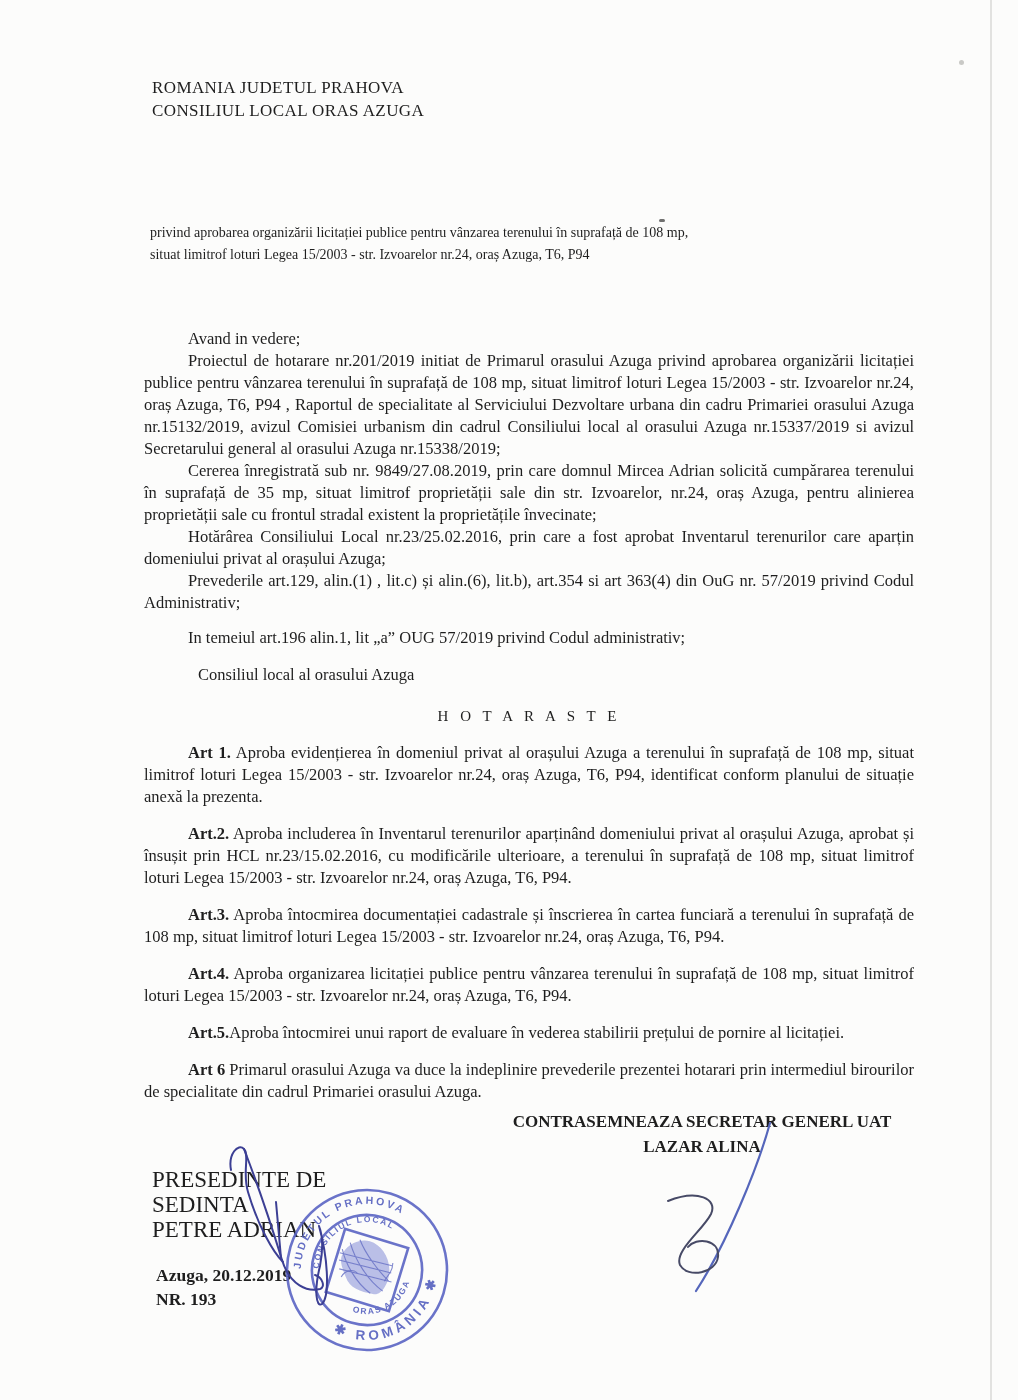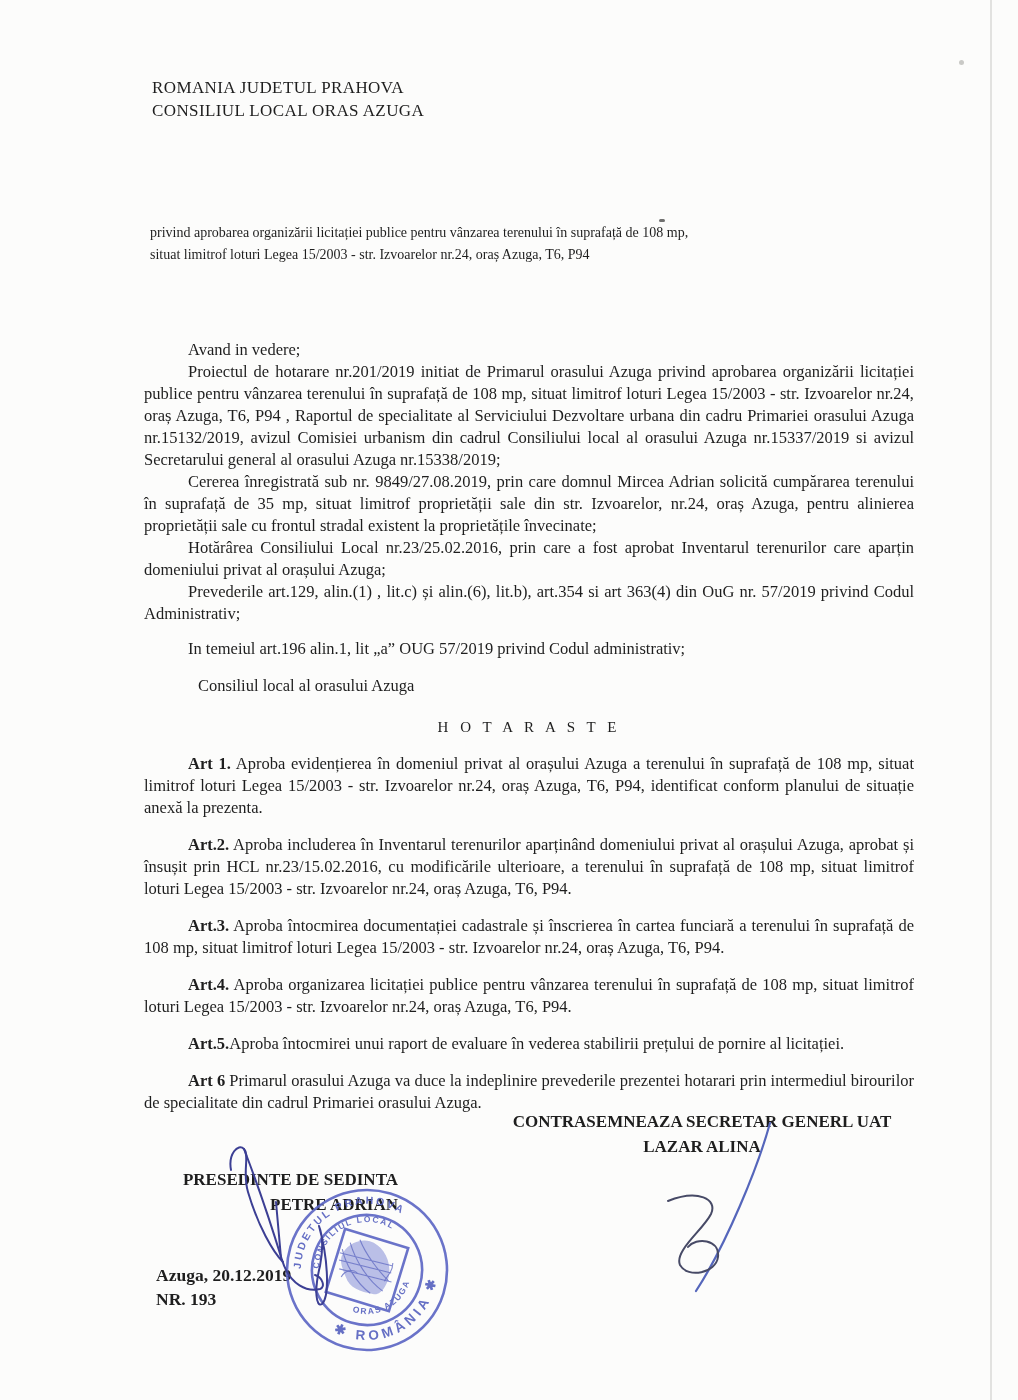--- a/index.html
+++ b/index.html
@@ -12,29 +12,29 @@
     overflow:hidden;
   }
   .scan-edge{position:absolute;top:0;right:26px;width:2px;height:1400px;background:#e2e2e0;}
   .scan-mark{position:absolute;left:659px;top:219px;width:6px;height:3px;background:#4c4c4c;border-radius:2px;opacity:.8;}
   .scan-dot{position:absolute;left:959px;top:60px;width:5px;height:5px;background:#c9c9c6;border-radius:50%;}
 
   .header{position:absolute;left:152px;top:76px;font-size:17px;line-height:23px;letter-spacing:.4px;}
   .title{position:absolute;left:0;top:198px;width:100%;text-align:center;font-weight:bold;font-size:18px;letter-spacing:3px;}
   .subtitle{position:absolute;left:150px;top:222px;width:770px;font-size:14px;line-height:22px;font-family:Liberation Serif, serif;}
 
-  .content{position:absolute;left:144px;top:339px;width:770px;font-size:16.5px;line-height:22px;text-align:justify;}
+  .content{position:absolute;left:144px;top:328px;width:770px;font-size:16.5px;line-height:22px;text-align:justify;}
   .content p{margin:0;text-indent:44px;}
   .temei{margin-top:13px !important;}
   .council{margin-top:15px !important;font-weight:normal;text-indent:54px !important;text-align:left !important;}
   .decides{margin-top:19px !important;text-indent:0 !important;text-align:center;letter-spacing:4px;font-size:15px;}
   .article{margin-top:15px !important;}
   .b{font-weight:bold;}
 
-  .sig-left{position:absolute;left:152px;top:1167px;width:246px;text-align:right;font-weight:bold;font-size:17px;line-height:25px;}
+  .sig-left{position:absolute;left:152px;top:1167px;width:246px;text-align:left;font-weight:normal;font-size:23px;line-height:25px;}
   .sig-right{position:absolute;left:496px;top:1109px;width:412px;text-align:center;font-weight:bold;font-size:17px;line-height:25px;}
   .footer{position:absolute;left:156px;top:1263px;font-weight:bold;font-size:17.5px;line-height:24px;}
 
   .stamp{position:absolute;left:281px;top:1184px;width:172px;height:172px;opacity:.9;}
   .stamp .sc{fill:none;stroke-width:2.6;}
   .stamp .guide{fill:none;stroke:none;}
   .st{font-family:"Liberation Sans", sans-serif;fill:#5560bf;}
   .st-top{font-size:10.5px;letter-spacing:2.5px;font-weight:bold;}
   .st-big{font-size:13.5px;letter-spacing:4px;font-weight:bold;}
   .st-tiny{font-size:8.5px;letter-spacing:1.6px;font-weight:bold;}

